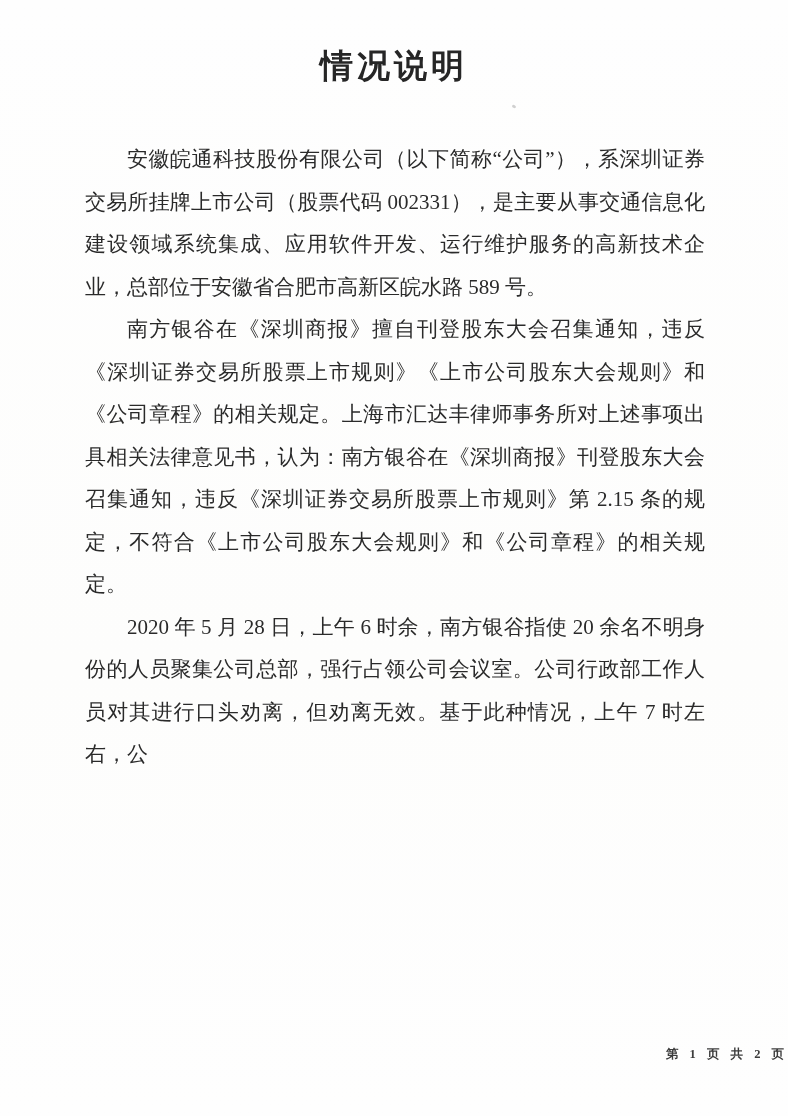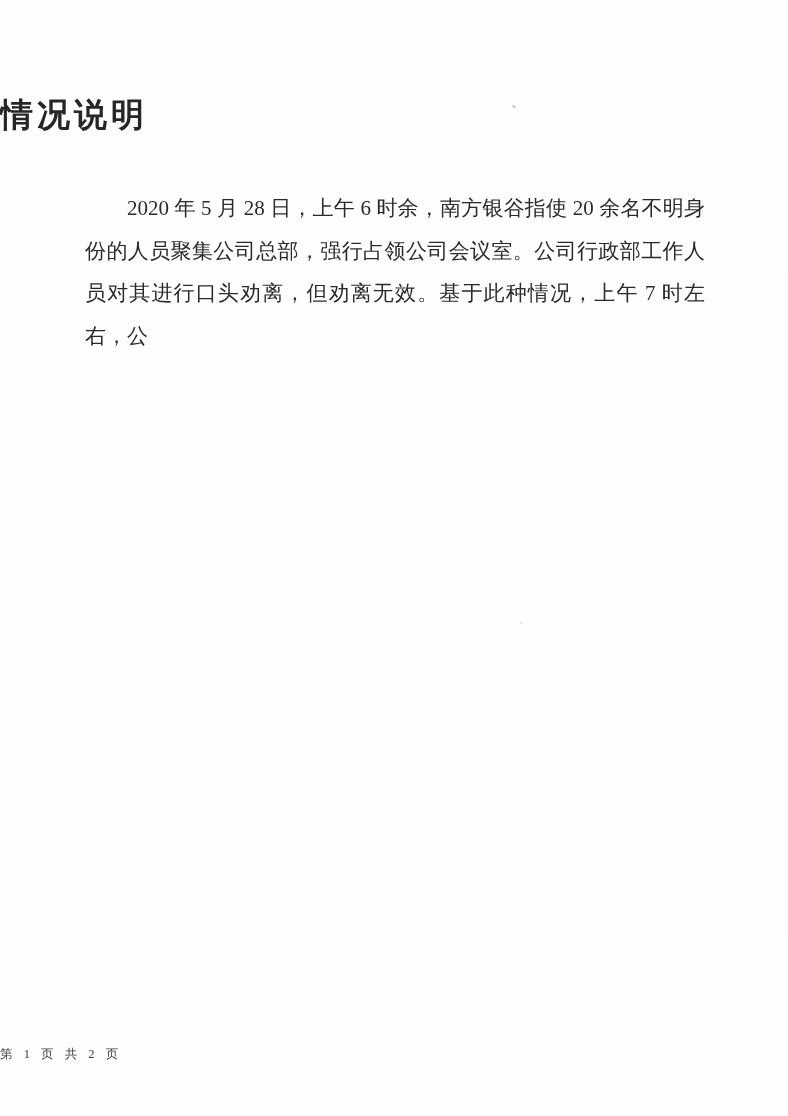--- a/index.html
+++ b/index.html
@@ -14,21 +14,22 @@
     position: relative;
   }
   .page {
     position: absolute;
     inset: 0;
     background: linear-gradient(180deg, #fefefe 0%, #fdfdfc 60%, #fefefe 100%);
     color: #232323;
   }
   .doc-title {
     margin: 0;
-    padding-top: 95px;
+    padding-top: 46px;
+    text-align: center;
     font-family: "Liberation Sans", "DejaVu Sans", sans-serif;
     font-size: 33px;
     line-height: 40px;
     font-weight: 700;
     letter-spacing: 4px;
     color: #262626;
   }
   .doc-body {
     margin: 52px 83px 0 85px;
     font-family: "Liberation Serif", "DejaVu Serif", serif;
@@ -40,25 +41,26 @@
   .doc-body p {
     margin: 0;
     text-indent: 2em;
     word-break: break-all;
   }
   .doc-footer {
     position: absolute;
     left: 0;
     right: 0;
     top: 1046px;
-    text-align: left;
+    text-align: right;
     font-family: "Liberation Serif", "DejaVu Serif", serif;
     font-size: 12.5px;
     letter-spacing: 4px;
     color: #3c3c3c;
+    font-weight: bold;
   }
   .speckle {
     position: absolute;
     background: #9a9a9a;
     border-radius: 50%;
   }
   .speckle-1 {
     left: 512px;
     top: 105px;
     width: 4px;
@@ -78,18 +80,20 @@
 <body>
 
 <div class="page">
 
   <h1 class="doc-title">情况说明</h1>
 
   <span class="speckle speckle-1"></span>
   <span class="speckle speckle-2"></span>
 
   <div class="doc-body">
+    <p>安徽皖通科技股份有限公司（以下简称“公司”），系深圳证券交易所挂牌上市公司（股票代码 002331），是主要从事交通信息化建设领域系统集成、应用软件开发、运行维护服务的高新技术企业，总部位于安徽省合肥市高新区皖水路 589 号。</p>
+    <p>南方银谷在《深圳商报》擅自刊登股东大会召集通知，违反《深圳证券交易所股票上市规则》《上市公司股东大会规则》和《公司章程》的相关规定。上海市汇达丰律师事务所对上述事项出具相关法律意见书，认为：南方银谷在《深圳商报》刊登股东大会召集通知，违反《深圳证券交易所股票上市规则》第 2.15 条的规定，不符合《上市公司股东大会规则》和《公司章程》的相关规定。</p>
     <p>2020 年 5 月 28 日，上午 6 时余，南方银谷指使 20 余名不明身份的人员聚集公司总部，强行占领公司会议室。公司行政部工作人员对其进行口头劝离，但劝离无效。基于此种情况，上午 7 时左右，公</p>
   </div>
 
   <div class="doc-footer">第 1 页 共 2 页</div>
 
 </div>
 
 </body></html>

